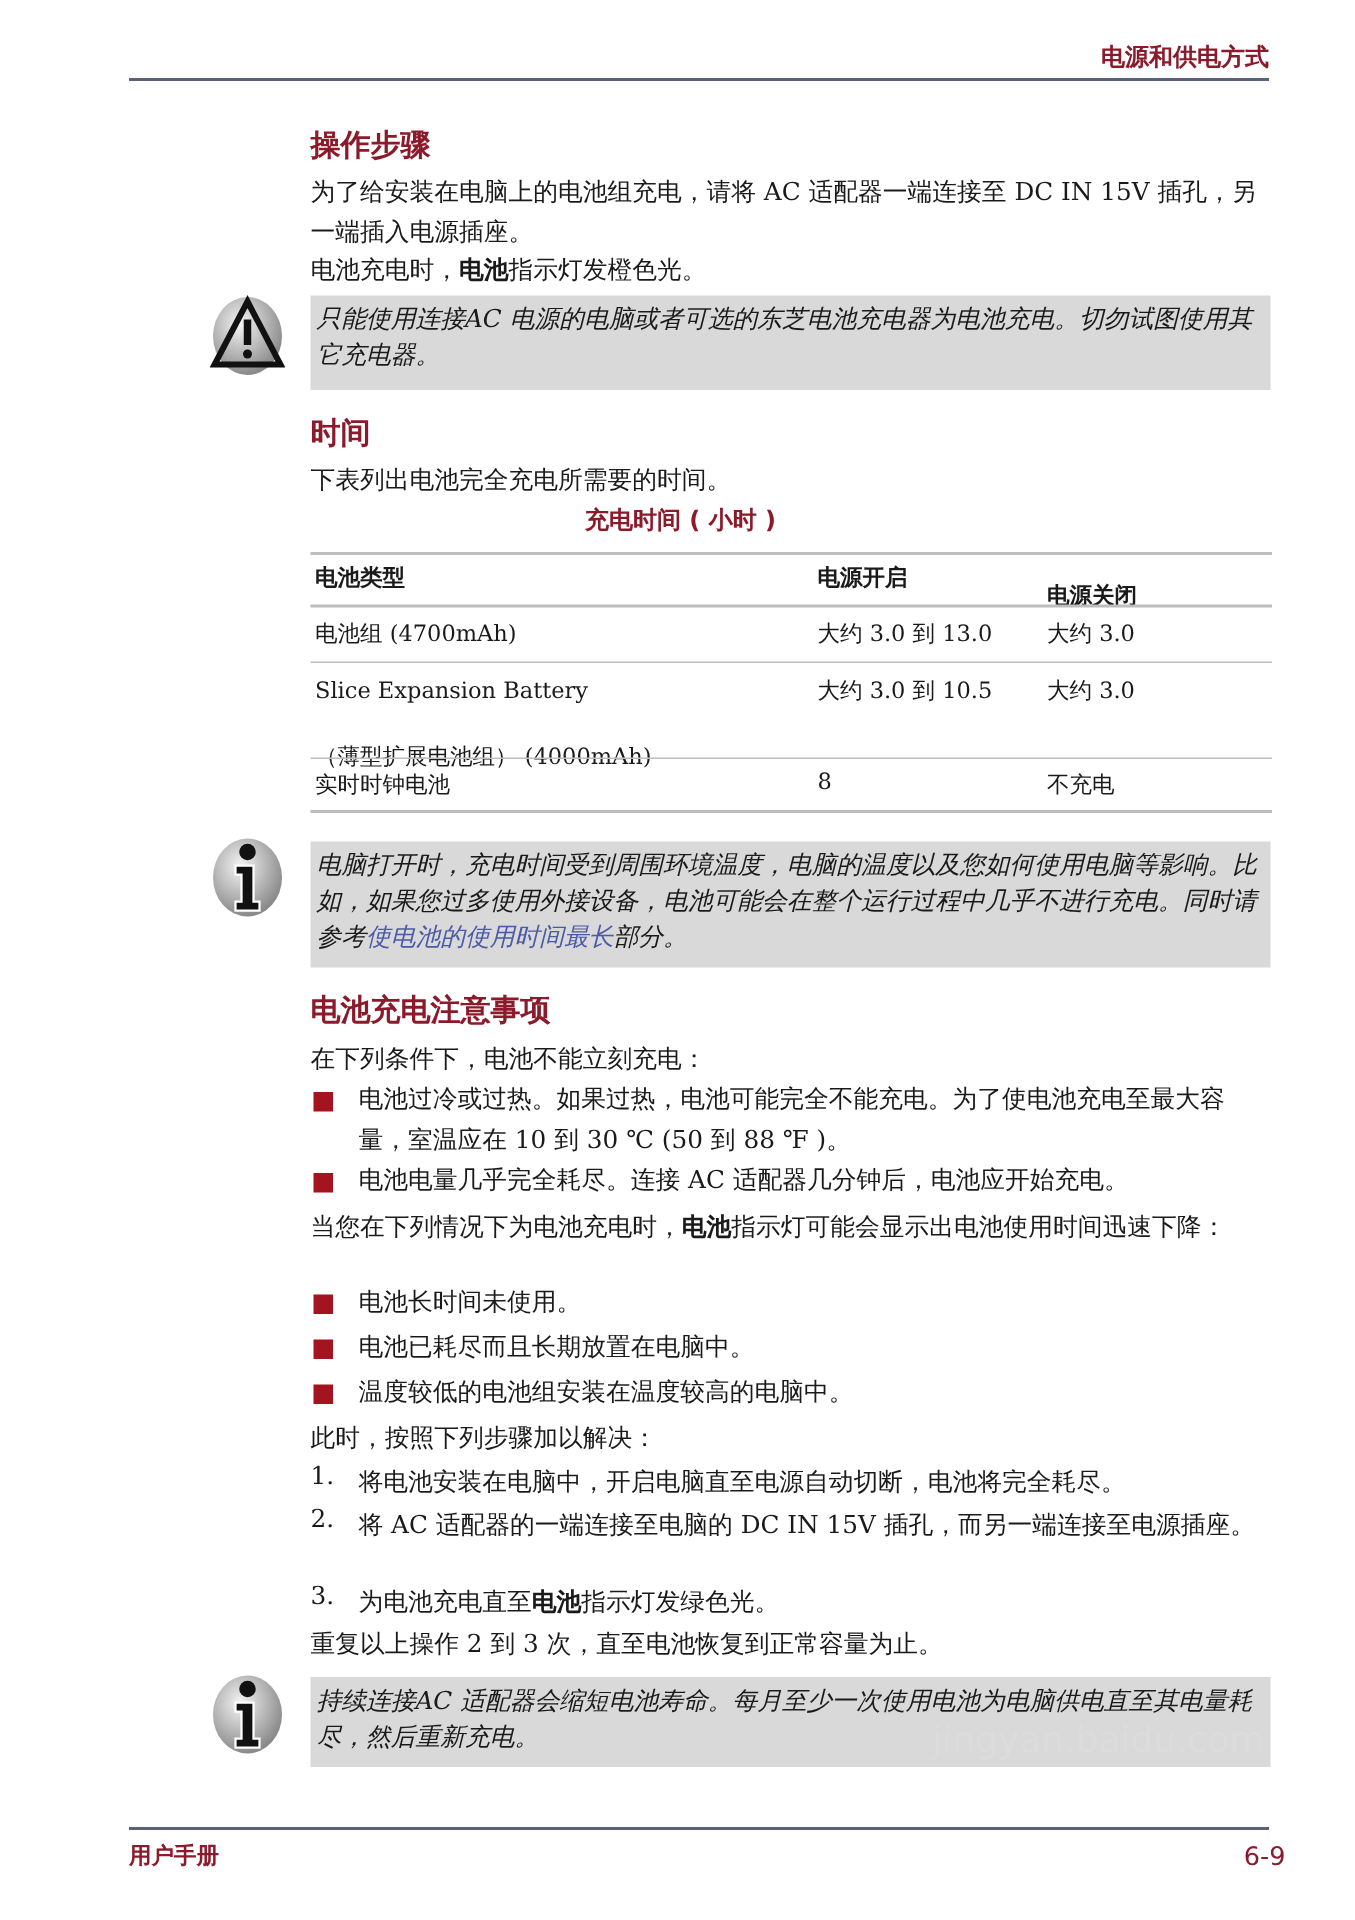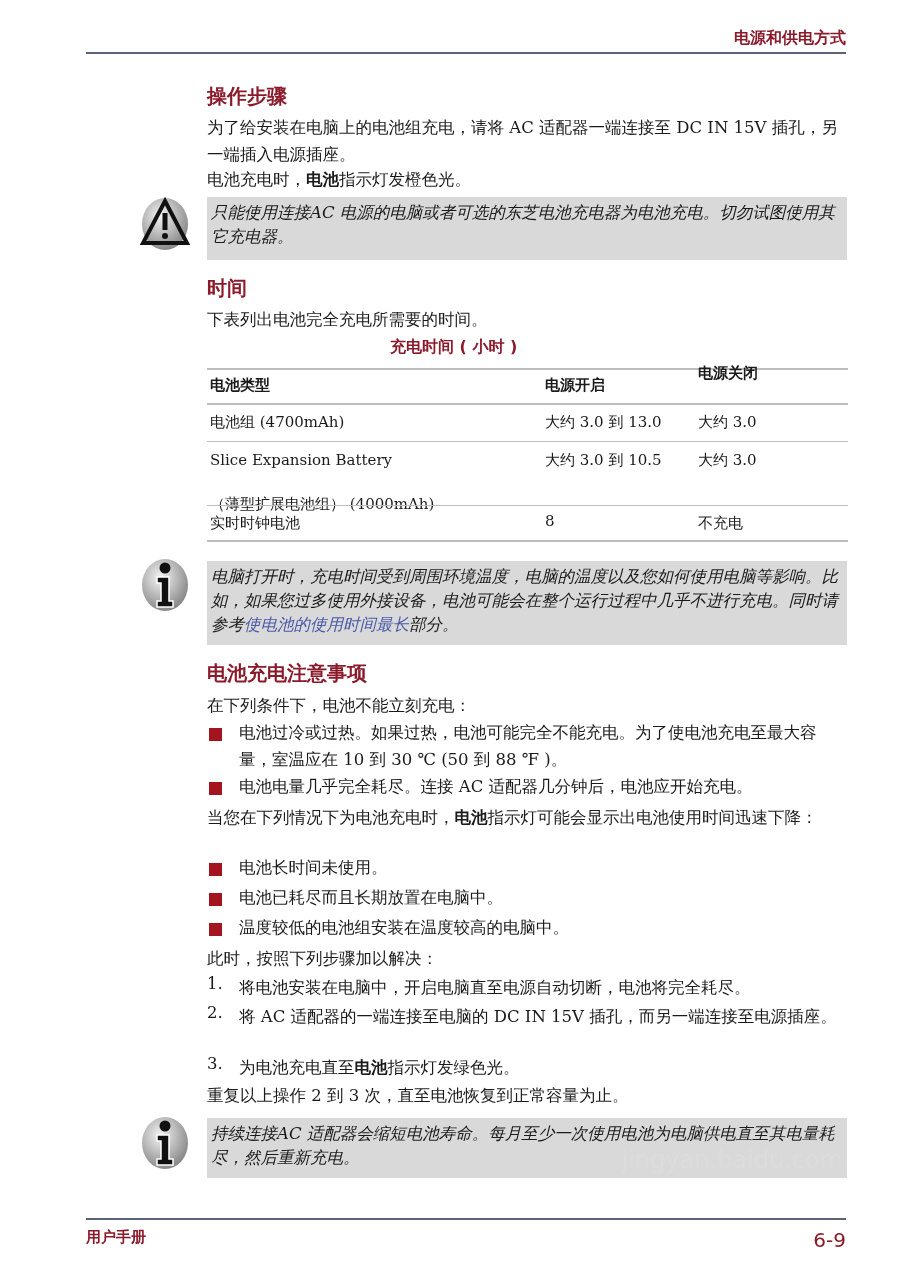--- a/index.html
+++ b/index.html
@@ -21,22 +21,22 @@
              font-weight:bold; font-size:16px; color:#8b1a2b; }
   .rule { left:207px; width:641px; height:2px; background:#bdbdbd; }
   .cell { font-size:15px; line-height:24px; }
   .th { font-family:"DejaVu Sans","Liberation Sans",sans-serif; font-weight:bold; font-size:15px; }
   .bullet { width:13px; height:13px; background:#a3141f; left:209px; }
   .li { left:239px; width:610px; font-size:16.5px; line-height:27px; }
   .num { left:207px; font-size:16.5px; }
   .footer-rule { left:86px; top:1218px; width:760px; height:2px; background:#5a6178; }
   .footer-left { left:86px; top:1228px; font-family:"DejaVu Sans","Liberation Sans",sans-serif;
                  font-weight:bold; font-size:15px; color:#8b1a2b; }
-  .footer-right { right:57px; top:1228px; font-family:"DejaVu Sans","Liberation Sans",sans-serif;
-                  font-size:20px; color:#8b1a2b;text-align:right; }
+  .footer-right { right:46px; top:1228px; font-family:"DejaVu Sans","Liberation Sans",sans-serif;
+                  font-size:17px; color:#8b1a2b;text-align:right; }
   .watermark { right:60px; top:1150px; color:#dcdcdc; font-family:"DejaVu Sans","Liberation Sans",sans-serif;
                text-align:right; }
   .watermark .big { font-size:44px; font-weight:bold; letter-spacing:1px; }
   .watermark .small { font-size:24px; margin-top:-4px; }
 </style>
 </head>
 <body>
 
 <div class="abs header-title">电源和供电方式</div>
 <div class="abs header-rule"></div>
@@ -63,21 +63,21 @@
 </div>
 <div class="abs note" style="top:197px; height:63px;">只能使用连接AC 电源的电脑或者可选的东芝电池充电器为电池充电。切勿试图使用其它充电器。</div>
 
 <div class="abs h2" style="top:275px;">时间</div>
 <div class="abs p" style="top:306px;">下表列出电池完全充电所需要的时间。</div>
 <div class="abs tbl-cap">充电时间 ( 小时 )</div>
 
 <div class="abs rule" style="top:368px;"></div>
 <div class="abs th" style="left:210px; top:376px;">电池类型</div>
 <div class="abs th" style="left:545px; top:376px;">电源开启</div>
-<div class="abs th" style="left:698px; top:364px;">电源关闭</div>
+<div class="abs th" style="left:698px; top:388px;">电源关闭</div>
 <div class="abs rule" style="top:403px;"></div>
 
 <div class="abs cell" style="left:210px; top:410px;">电池组 (4700mAh)</div>
 <div class="abs cell" style="left:545px; top:410px;">大约 3.0 到 13.0</div>
 <div class="abs cell" style="left:698px; top:410px;">大约 3.0</div>
 <div class="abs rule" style="top:441px; height:1px;"></div>
 
 <div class="abs cell" style="left:210px; top:448px;">Slice Expansion Battery</div>
 <div class="abs cell" style="left:210px; top:492px;">（薄型扩展电池组） (4000mAh)</div>
 <div class="abs cell" style="left:545px; top:448px;">大约 3.0 到 10.5</div>

